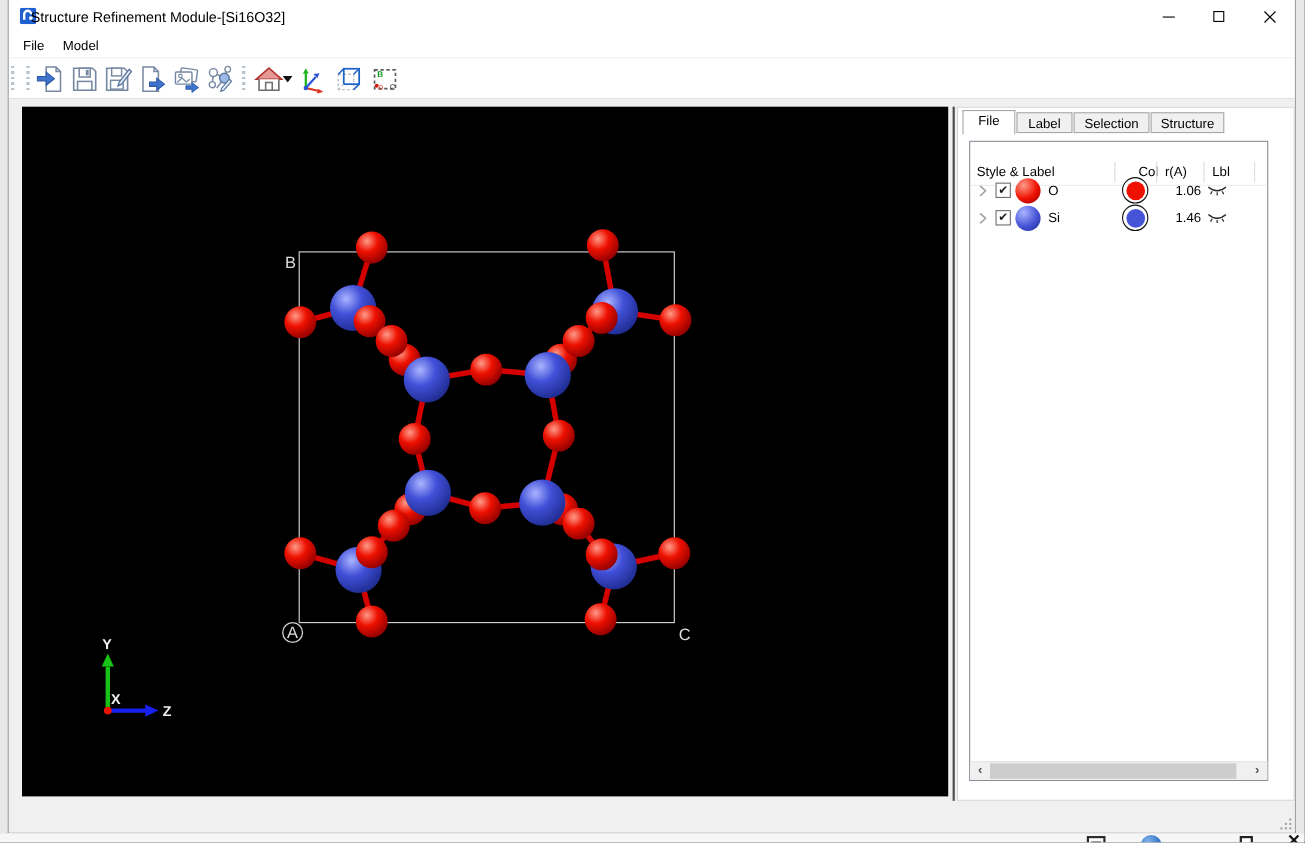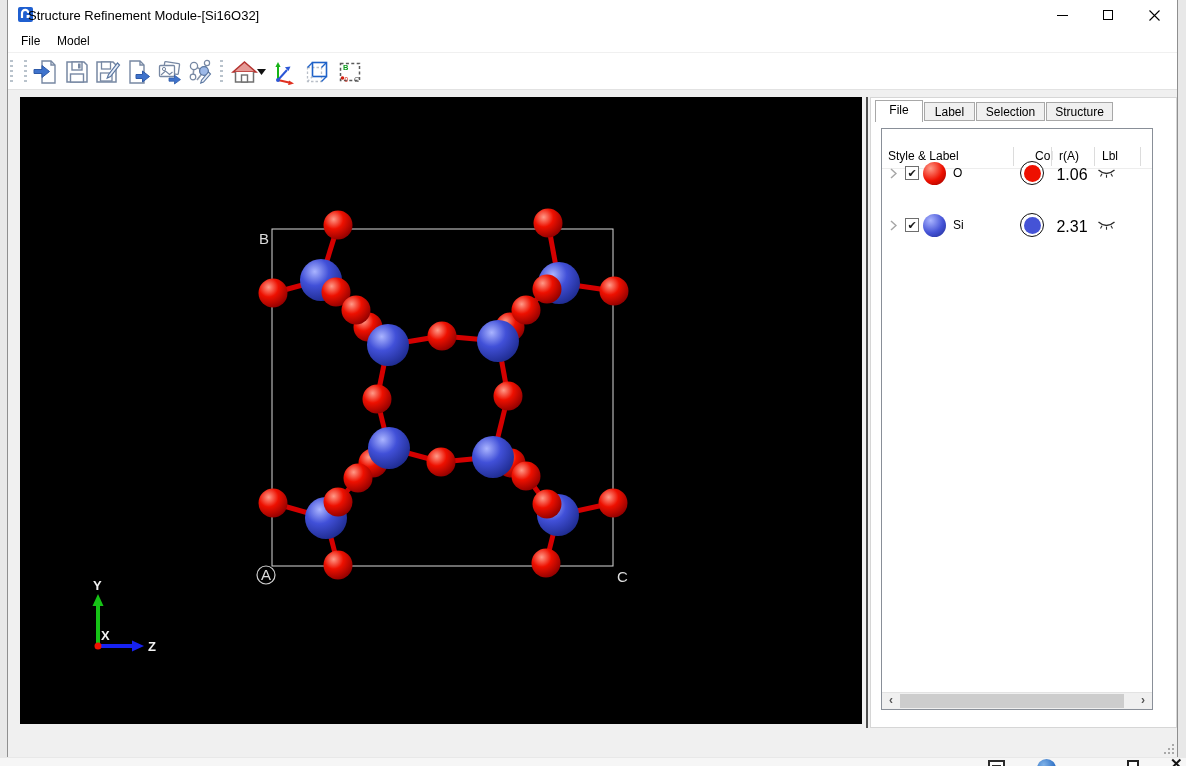--- a/index.html
+++ b/index.html
@@ -44,21 +44,21 @@
   .trow { position:absolute; left:0; width:100%; height:38px; }
   .expander { position:absolute; left:8px; top:14px; width:7px; height:11px; }
   .checkbox { position:absolute; left:23px; top:12px; width:14px; height:14px; border:1px solid #6e6e6e; background:#fff;
               font-size:11px; line-height:12px; text-align:center; color:#1a1a1a; }
   .checkbox.checked::after { content:"\2714"; }
   .ball { position:absolute; left:41px; top:8px; width:23px; height:23px; border-radius:50%; }
   .el-label { position:absolute; left:71px; top:12px; font-size:12px; }
   .col-ring { position:absolute; left:138px; top:7px; width:24px; height:24px; border:1px solid #111; border-radius:50%;
               display:flex; align-items:center; justify-content:center; background:#fff; }
   .col-dot { width:17px; height:17px; border-radius:50%; }
-  .rval { position:absolute; left:170px; top:12px; width:40px; text-align:center; font-size:16px; }
+  .rval { position:absolute; left:170px; top:12px; width:40px; text-align:right; font-size:12px; }
   .eye { position:absolute; left:215px; top:14px; }
 
   .hscroll { position:absolute; left:0; bottom:0; width:270px; height:17px; background:#f0f0f0; border-top:1px solid #e3e3e3; }
   .hs-btn { position:absolute; top:0; width:18px; height:16px; color:#555; font-size:12px; font-weight:bold;
             text-align:center; line-height:15px; background:#f0f0f0; }
   .hs-thumb { position:absolute; left:18px; top:1px; width:224px; height:14px; background:#cdcdcd; }
 
   .sizegrip { position:absolute; right:3px; bottom:3px; width:14px; height:14px; }
   .sizegrip i { position:absolute; width:2px; height:2px; background:#a9a9a9; }
 
@@ -338,31 +338,31 @@
             <div class="col-ring">
                 <div class="col-dot" style="background: rgb(238, 16, 0);"></div>
               </div>
             <span class="rval">1.06</span>
             <svg class="eye" width="19" height="11" viewBox="0 0 19 11">
               <path d="M1.5 2 Q9.5 9 17.5 2" fill="none" stroke="#2a2a2a" stroke-width="1.3"></path>
               <path d="M5 5.8 L3.5 8.5 M9.5 6.8 L9.5 9.8 M14 5.8 L15.5 8.5" stroke="#2a2a2a" stroke-width="1.1"></path>
               </svg>
           </div>
 
-          <div class="trow" style="top:77px">
+          <div class="trow" style="top:50px">
             <svg class="expander" viewBox="0 0 7 11">
               <path d="M1 1 L6 5.5 L1 10" fill="none" stroke="#a6a6a6" stroke-width="1.5"></path>
               </svg>
             <div class="checkbox checked"></div>
             <div class="ball" style="background: radial-gradient(circle at 33% 28%, rgb(170, 180, 255) 0%, rgb(69, 83, 214) 55%, rgb(30, 43, 143) 100%);"></div>
             <span class="el-label">Si</span>
             <div class="col-ring">
                 <div class="col-dot" style="background: rgb(69, 83, 214);"></div>
               </div>
-            <span class="rval">2.31</span>
+            <span class="rval">1.46</span>
             <svg class="eye" width="19" height="11" viewBox="0 0 19 11">
               <path d="M1.5 2 Q9.5 9 17.5 2" fill="none" stroke="#2a2a2a" stroke-width="1.3"></path>
               <path d="M5 5.8 L3.5 8.5 M9.5 6.8 L9.5 9.8 M14 5.8 L15.5 8.5" stroke="#2a2a2a" stroke-width="1.1"></path>
               </svg>
           </div>
 
           <div class="hscroll">
             <div class="hs-btn" style="left:0">‹</div>
             <div class="hs-thumb"></div>
             <div class="hs-btn" style="right:0">›</div>

